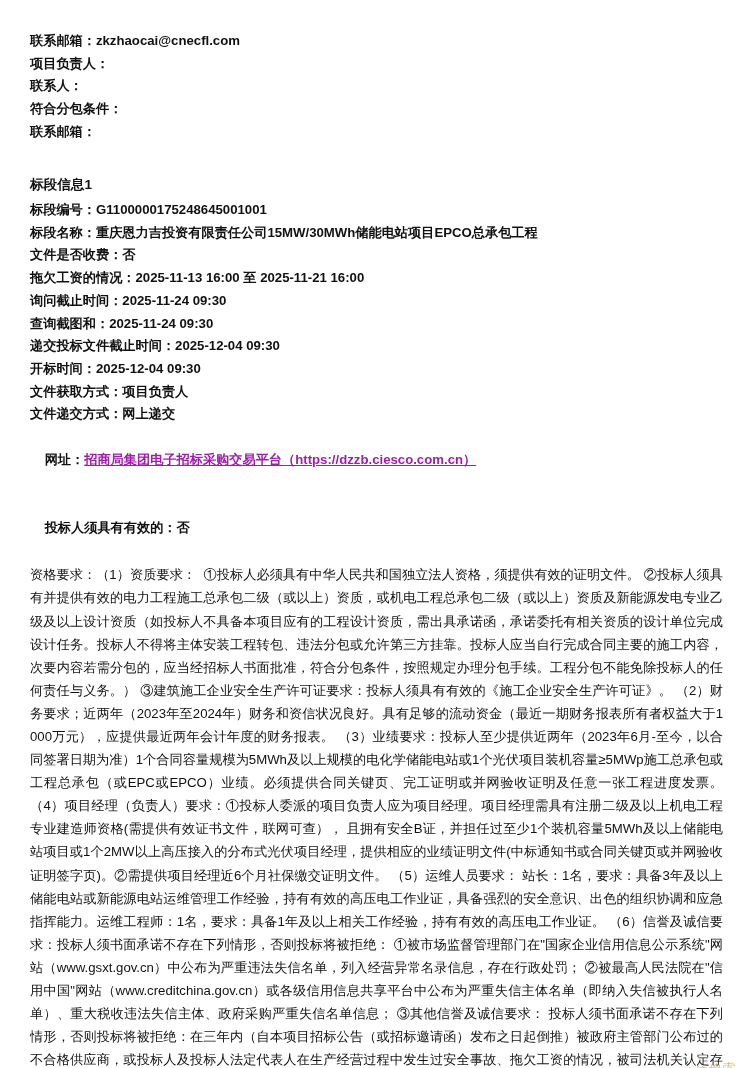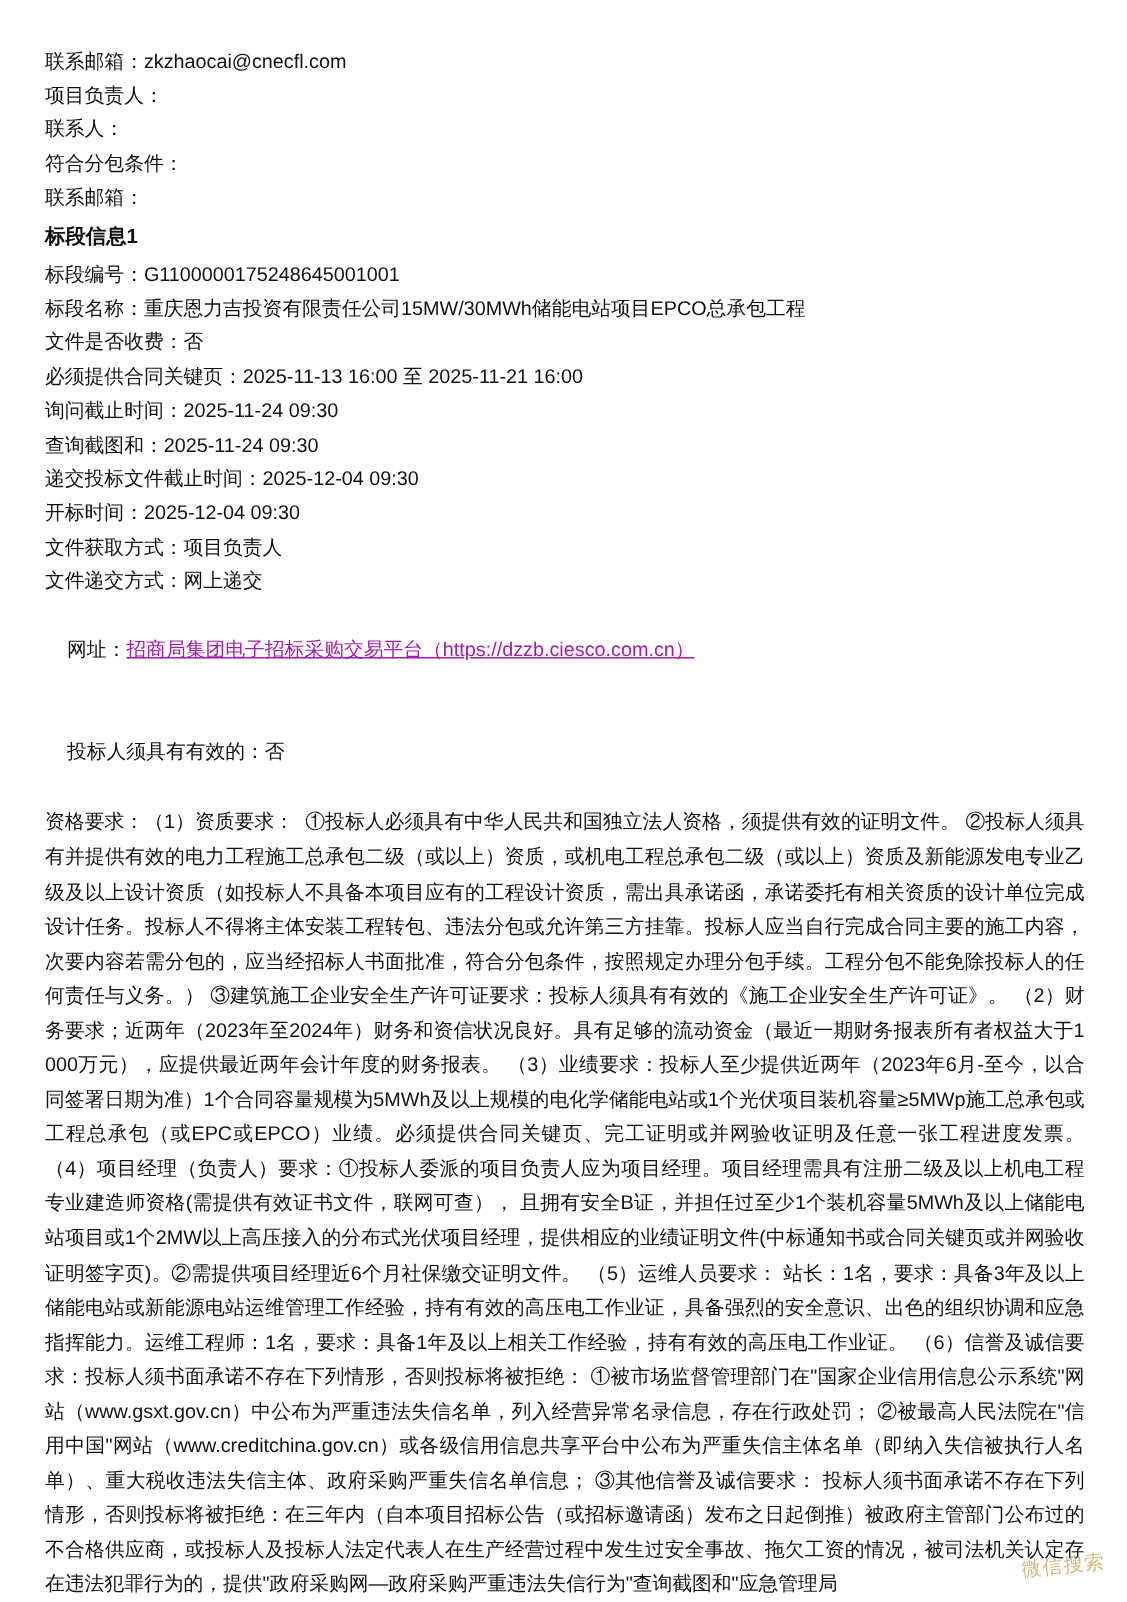--- a/index.html
+++ b/index.html
@@ -15,28 +15,30 @@
     font-family: "Liberation Sans", sans-serif;
     font-size: 13.2px;
     color: #111111;
     box-sizing: border-box;
     padding: 30px 28px 10px 30px;
   }
   .row {
     line-height: 1.72;
     white-space: pre-wrap;
     word-break: break-all;
+    font-weight: bold;
   }
   .label-line {
     line-height: 1.72;
   }
   .section-title {
     font-weight: bold;
     line-height: 2.1;
     font-size: 13.6px;
+    margin-top: 27px;
   }
   .link {
     color: #a21caf;
     text-decoration: underline;
     cursor: pointer;
   }
   .body-para {
     line-height: 1.75;
     text-align: justify;
     text-justify: inter-ideograph;
@@ -69,21 +71,21 @@
     <div class="row label-line"><span>符合分包条件：</span><span></span></div>
     <div class="row label-line"><span>联系邮箱：</span><span></span></div>
   </div>
 
   <div class="section-title">标段信息1</div>
 
   <div>
     <div class="row"><span>标段编号：</span><span>G1100000175248645001001</span></div>
     <div class="row"><span>标段名称：</span><span>重庆恩力吉投资有限责任公司15MW/30MWh储能电站项目EPCO总承包工程</span></div>
     <div class="row"><span>文件是否收费：</span><span>否</span></div>
-    <div class="row"><span>必须提供合同关键页：</span><span>2025-11-13 16:00 至 2025-11-21 16:00</span></div>
+    <div class="row"><span>拖欠工资的情况：</span><span>2025-11-13 16:00 至 2025-11-21 16:00</span></div>
     <div class="row"><span>询问截止时间：</span><span>2025-11-24 09:30</span></div>
     <div class="row"><span>查询截图和：</span><span>2025-11-24 09:30</span></div>
     <div class="row"><span>递交投标文件截止时间：</span><span>2025-12-04 09:30</span></div>
     <div class="row"><span>开标时间：</span><span>2025-12-04 09:30</span></div>
     <div class="row"><span>文件获取方式：</span><span>项目负责人</span></div>
     <div class="row"><span>文件递交方式：</span><span>网上递交</span></div>
   </div>
 
   <div class="row">
     <span>网址：</span><a class="link" href="#">招商局集团电子招标采购交易平台（https://dzzb.ciesco.com.cn）</a>

